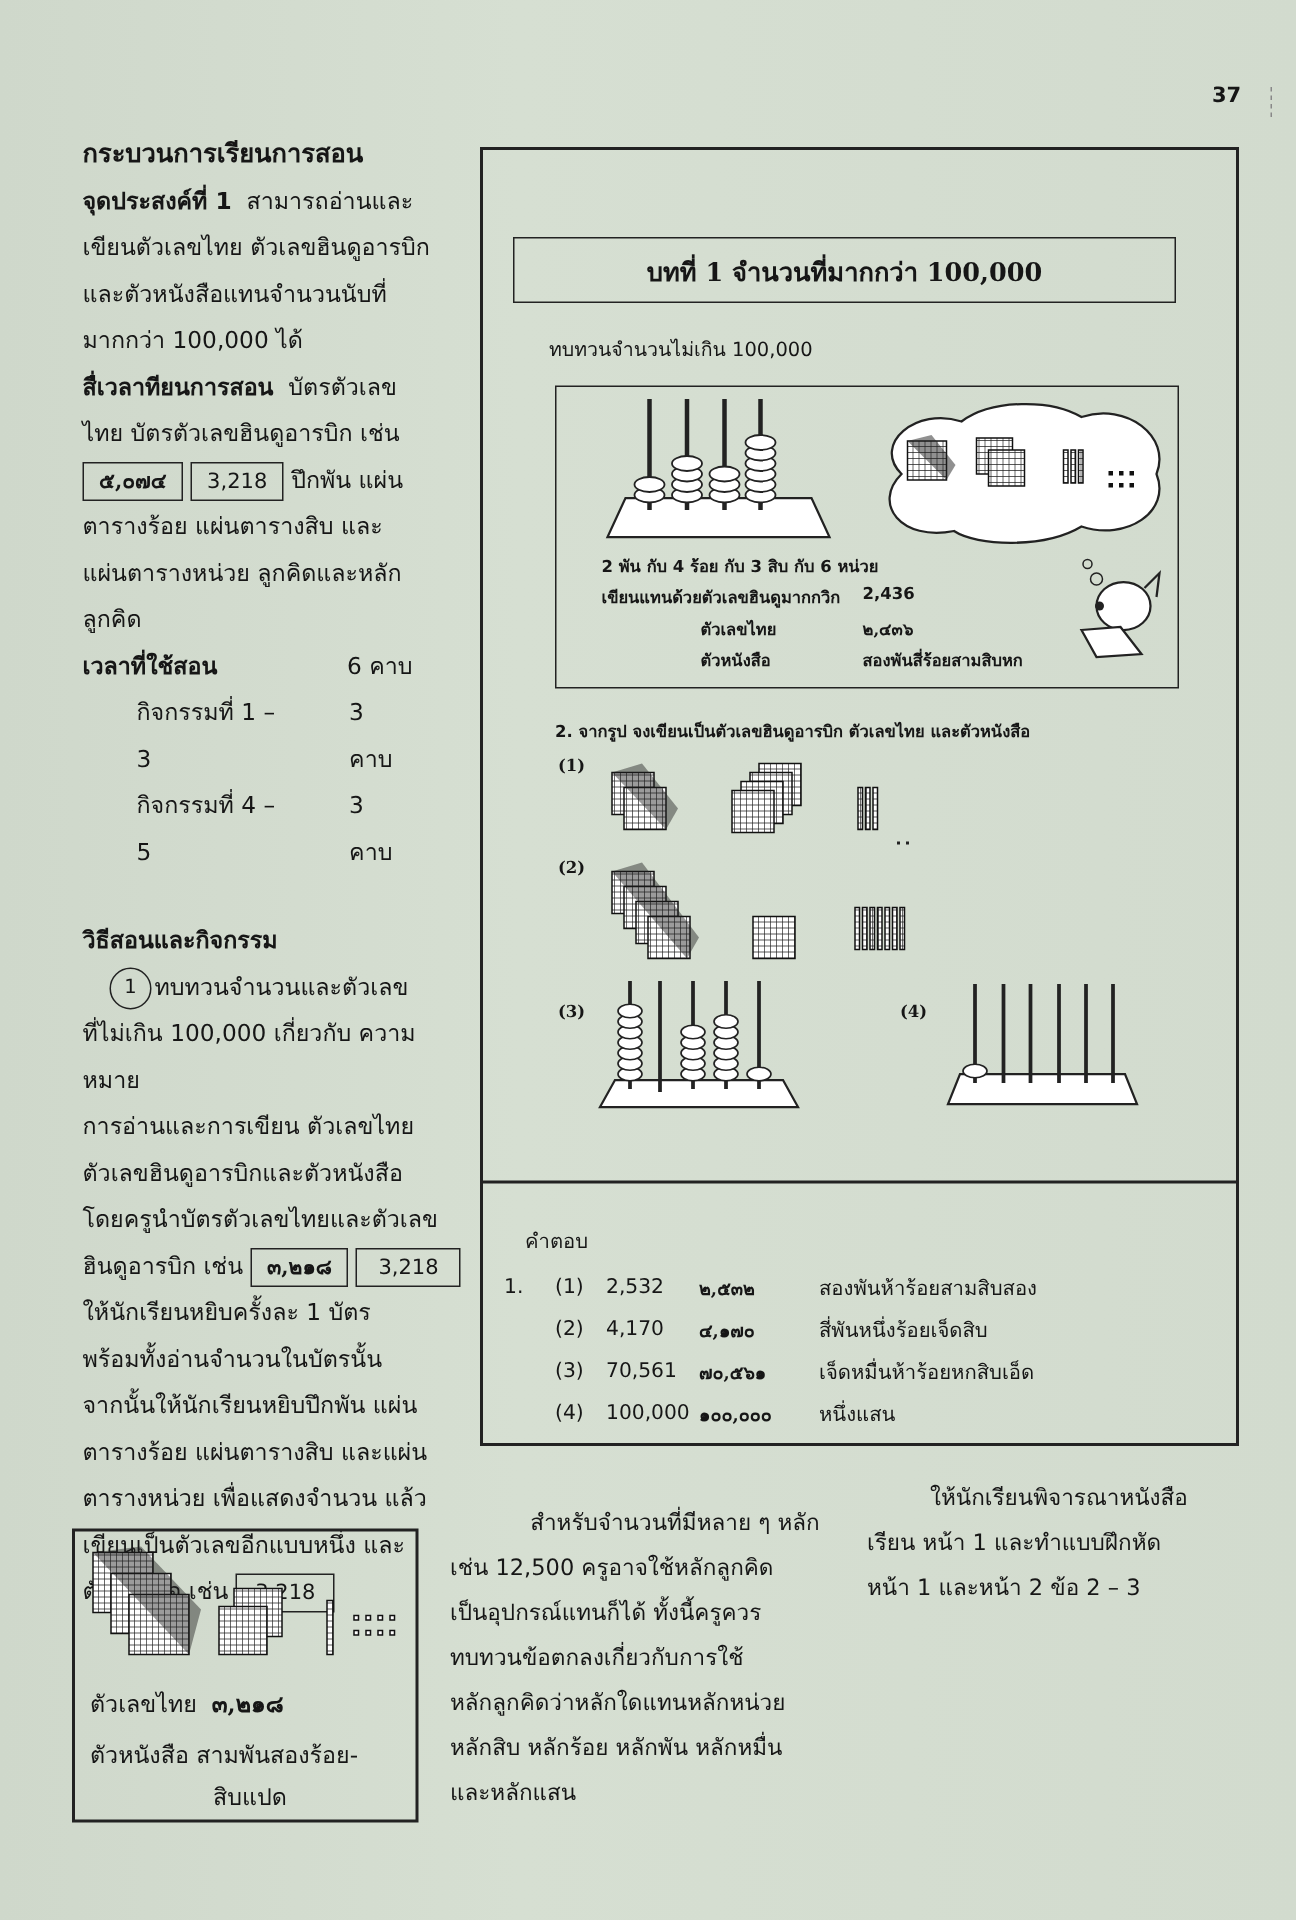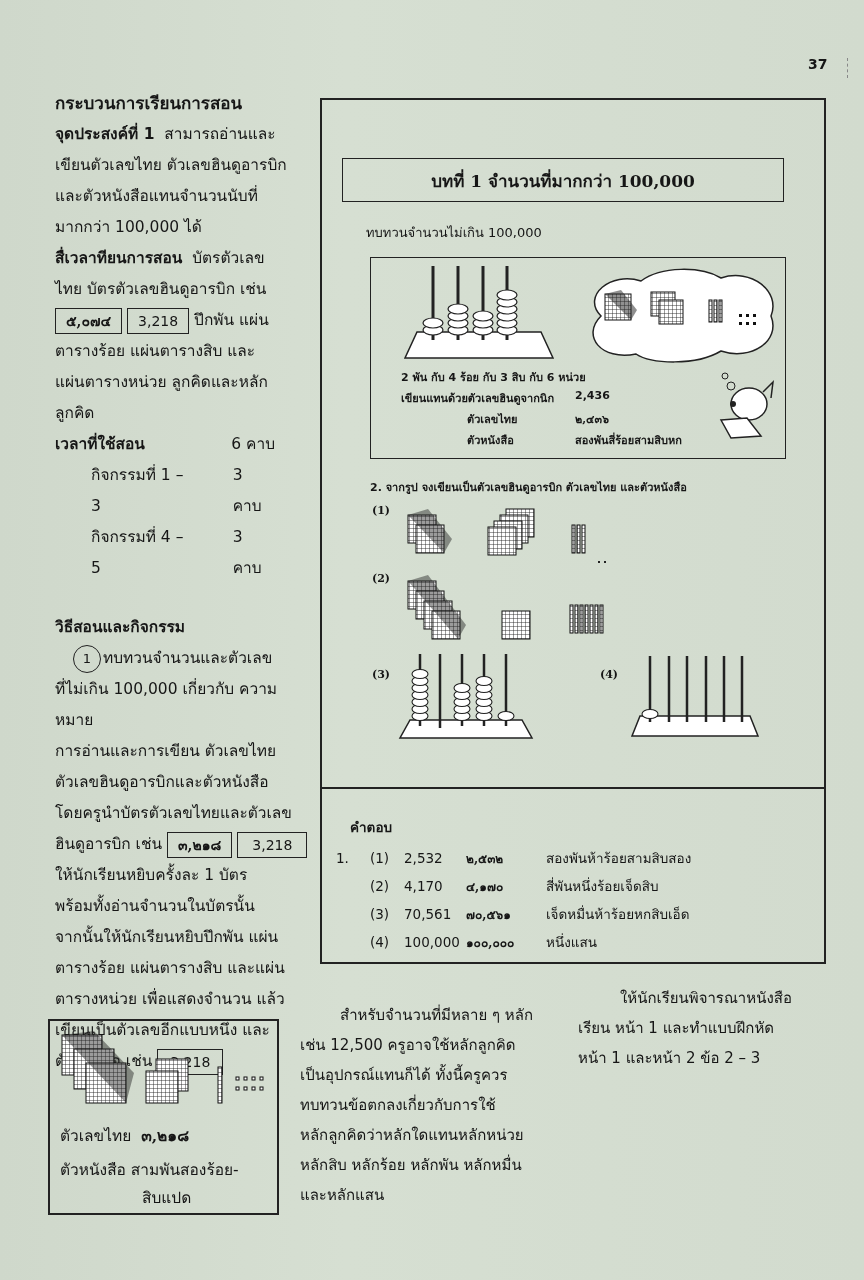--- a/index.html
+++ b/index.html
@@ -37,30 +37,30 @@
   
   .frame { position: absolute; left: 320px; top: 98px; width: 502px; height: 862px; border: 2px solid #222; }
   .frame .divider { position: absolute; left: 0; right: 0; top: 687px; border-top: 2px solid #222; }
   .titlebox { position: absolute; left: 20px; top: 58px; width: 440px; height: 42px; border: 1.5px solid #222; display: flex; align-items: center; justify-content: center; font-family: "DejaVu Serif", serif; font-weight: bold; font-size: 17px; }
   .review { position: absolute; left: 44px; top: 122px; font-size: 13px; }
   .illus { position: absolute; left: 48px; top: 157px; width: 414px; height: 200px; border: 1.5px solid #222; }
   .illus .ln { position: absolute; font-size: 11px; font-weight: bold; white-space: nowrap; }
   .q1 { position: absolute; left: 48px; top: 378px; font-size: 11px; font-weight: bold; }
   .lbl { position: absolute; font-family: "DejaVu Serif", serif; font-size: 11px; font-weight: bold; }
   .answers { position: absolute; left: 14px; top: 716px; font-size: 13.5px; }
-  .answers .hd { font-weight: bold; margin-bottom: 6px; margin-left: 14px; }
+  .answers .hd { font-weight: normal; margin-bottom: 6px; margin-left: 14px; }
   .ans-row { display: flex; height: 28px; align-items: center; }
   .ans-row .c0 { width: 34px; }
   .ans-row .c1 { width: 34px; }
   .ans-row .c2 { width: 62px; }
   .ans-row .c3 { width: 80px; font-family: "DejaVu Serif", serif; font-weight: bold; font-size: 12px; }
 
   
   .para-mid { position: absolute; left: 300px; top: 1000px; width: 260px; font-size: 15px; line-height: 30px; }
-  .para-mid .first { padding-left: 40px; }
+  .para-mid .first { padding-left: 40px; text-align: center; }
   .para-right { position: absolute; left: 578px; top: 983px; width: 250px; font-size: 15px; line-height: 30px; }
   .para-right .first { padding-left: 42px; }
   svg { overflow: visible; }
 </style>
 </head>
 <body>
 
 <div class="page">
   <div class="pagenum">37</div>
   <div class="tickmark"></div>
@@ -201,21 +201,21 @@
       </svg>
       <svg style="position:absolute;left:330px;top:108px" width="80" height="80" viewBox="0 0 80 80">
         <circle cx="24" cy="10" r="3" fill="none" stroke="#222"></circle>
           <circle cx="30" cy="20" r="4" fill="none" stroke="#222"></circle>
         <ellipse cx="48" cy="38" rx="18" ry="16" fill="#fff" stroke="#222" stroke-width="1.5"></ellipse>
         <circle cx="32" cy="38" r="3" fill="#222"></circle>
         <path d="M20,54 L46,52 L60,70 L30,72 Z" fill="#fff" stroke="#222" stroke-width="1.5"></path>
         <path d="M62,26 L72,16 L70,32" fill="none" stroke="#222" stroke-width="1.5"></path>
       </svg>
       <div class="ln" style="left:30px;top:110px">2 พัน กับ 4 ร้อย กับ 3 สิบ กับ 6 หน่วย</div>
-      <div class="ln" style="left:30px;top:131px">เขียนแทนด้วยตัวเลขฮินดูจากนิก</div>
+      <div class="ln" style="left:30px;top:131px">เขียนแทนด้วยตัวเลขฮินดูมากกวิก</div>
       <div class="ln" style="left:204px;top:131px">2,436</div>
       <div class="ln" style="left:96px;top:152px">ตัวเลขไทย</div>
       <div class="ln thai-num" style="left:204px;top:152px">๒,๔๓๖</div>
       <div class="ln" style="left:96px;top:173px">ตัวหนังสือ</div>
       <div class="ln" style="left:204px;top:173px">สองพันสี่ร้อยสามสิบหก</div>
     </div>
 
     <div class="q1">2. จากรูป จงเขียนเป็นตัวเลขฮินดูอารบิก ตัวเลขไทย และตัวหนังสือ</div>
 
     <div class="lbl" style="left:50px;top:404px">(1)</div>

